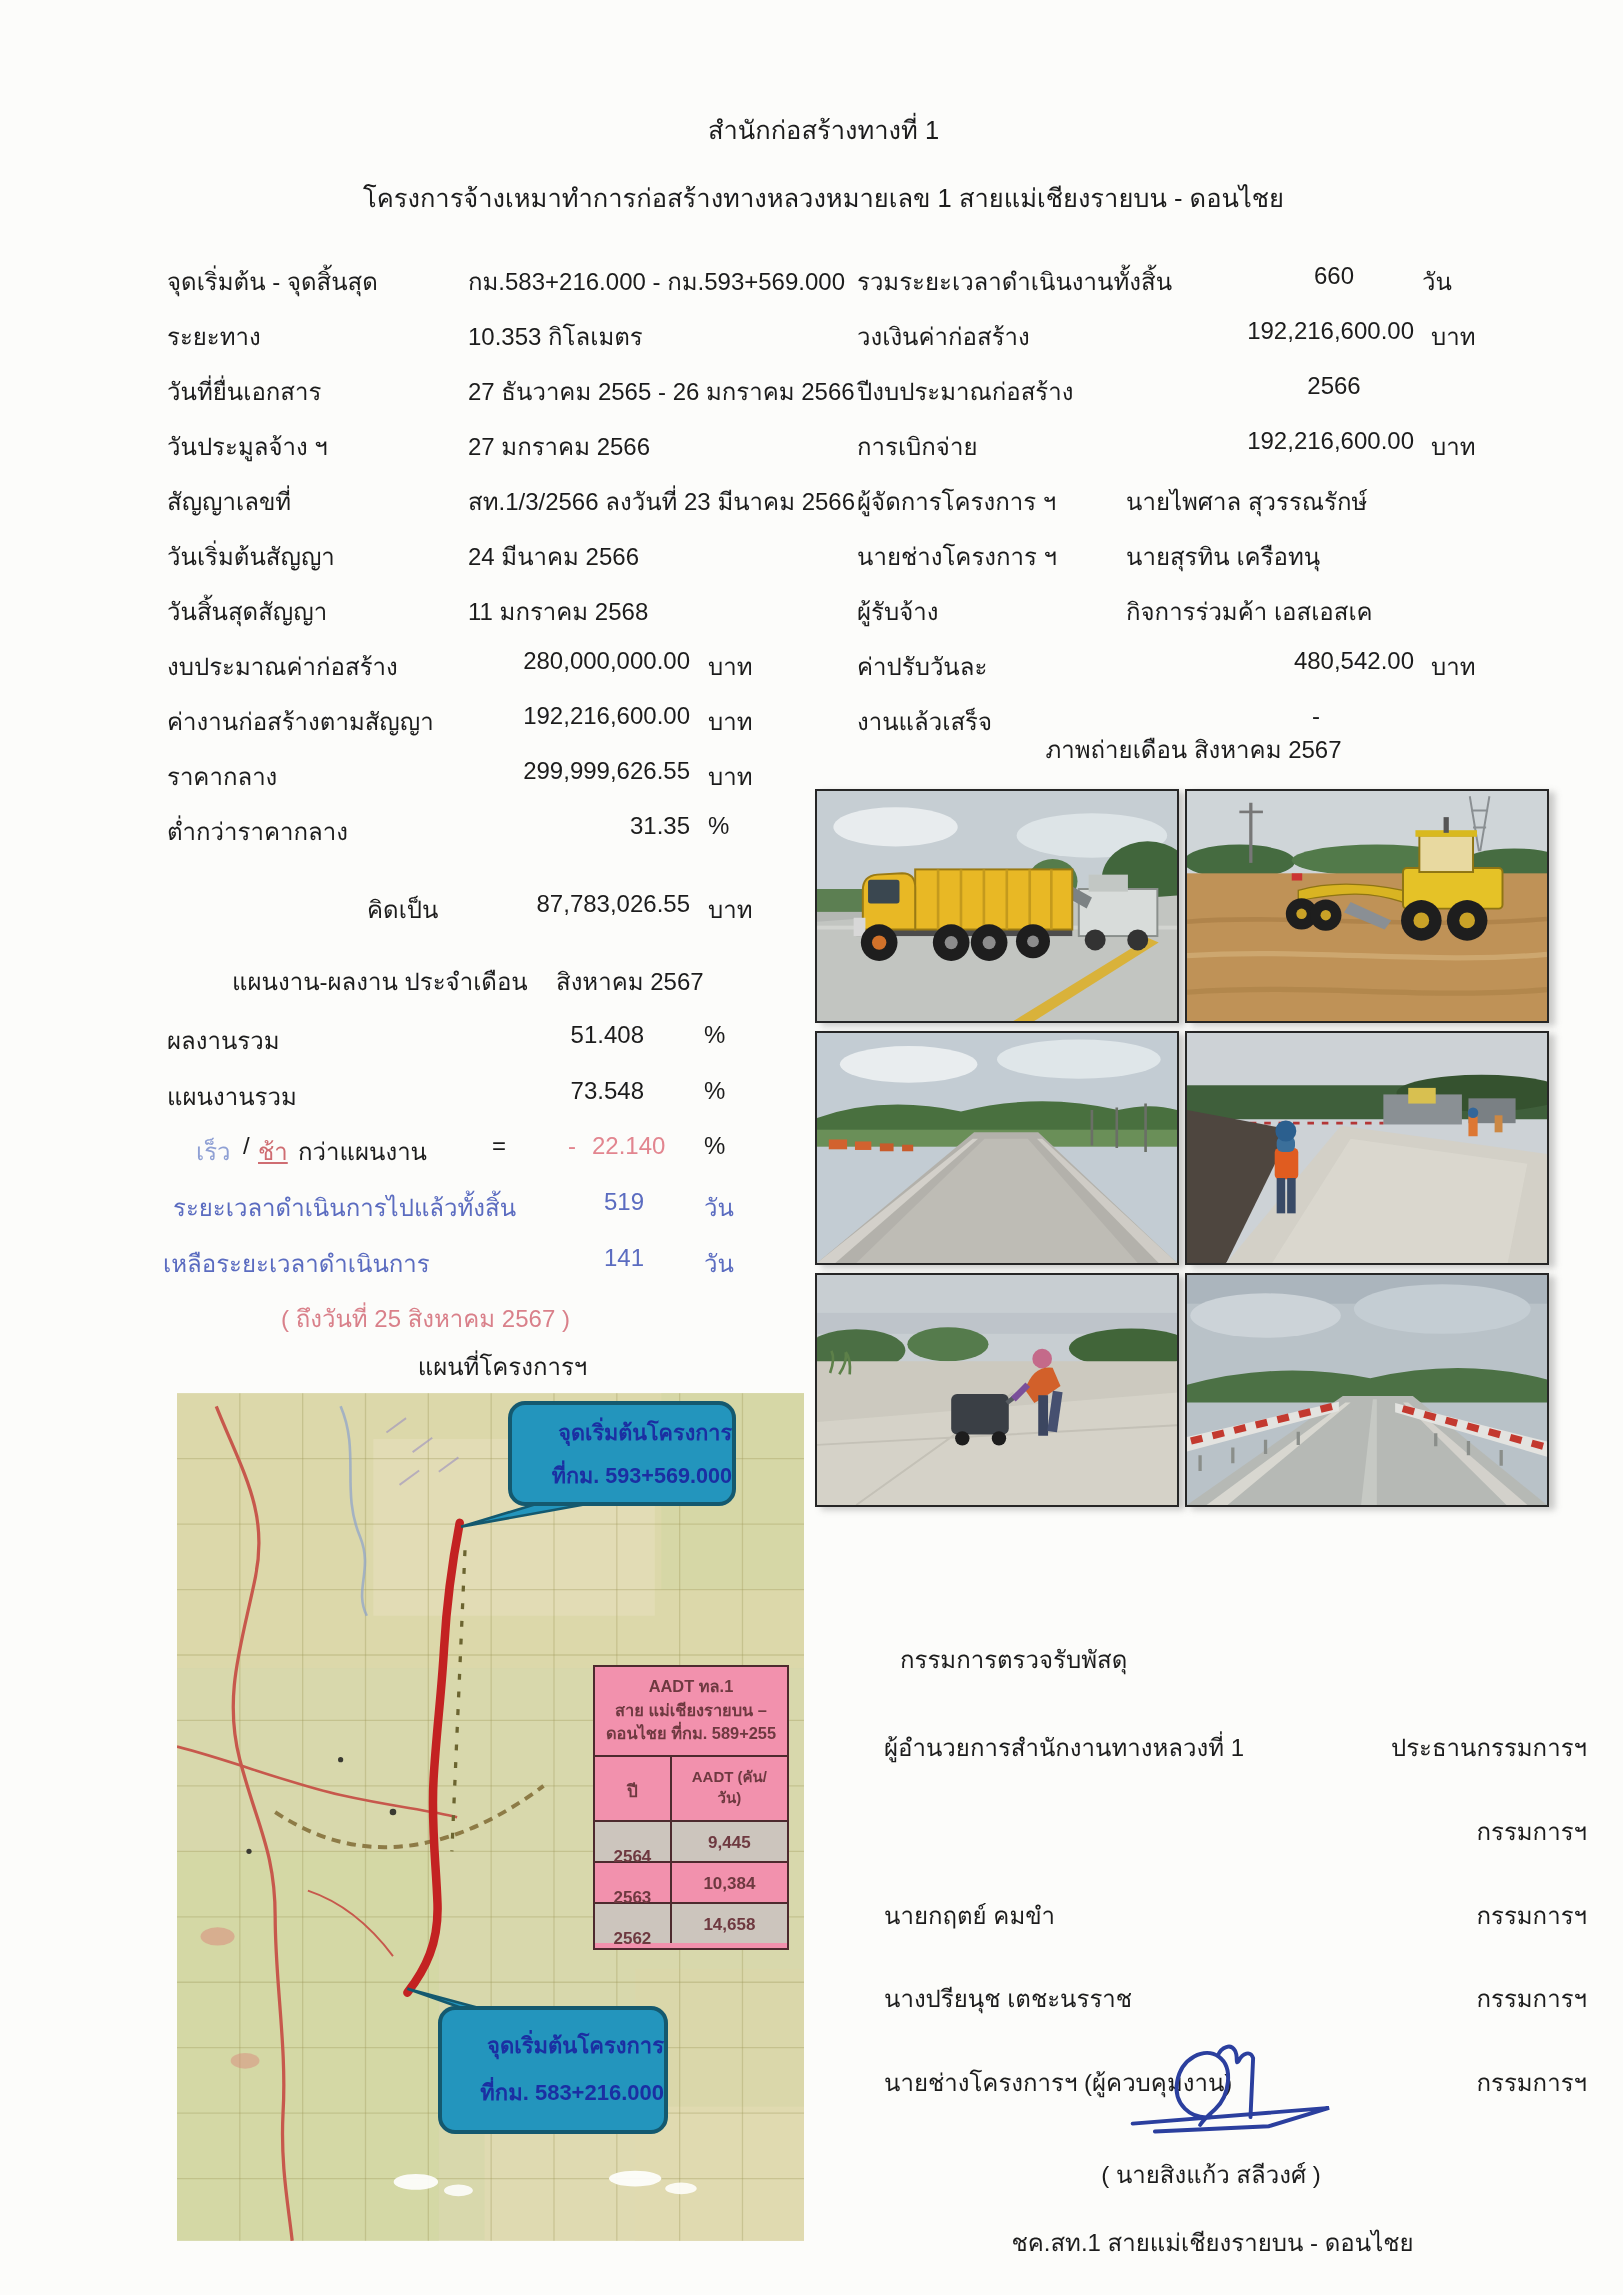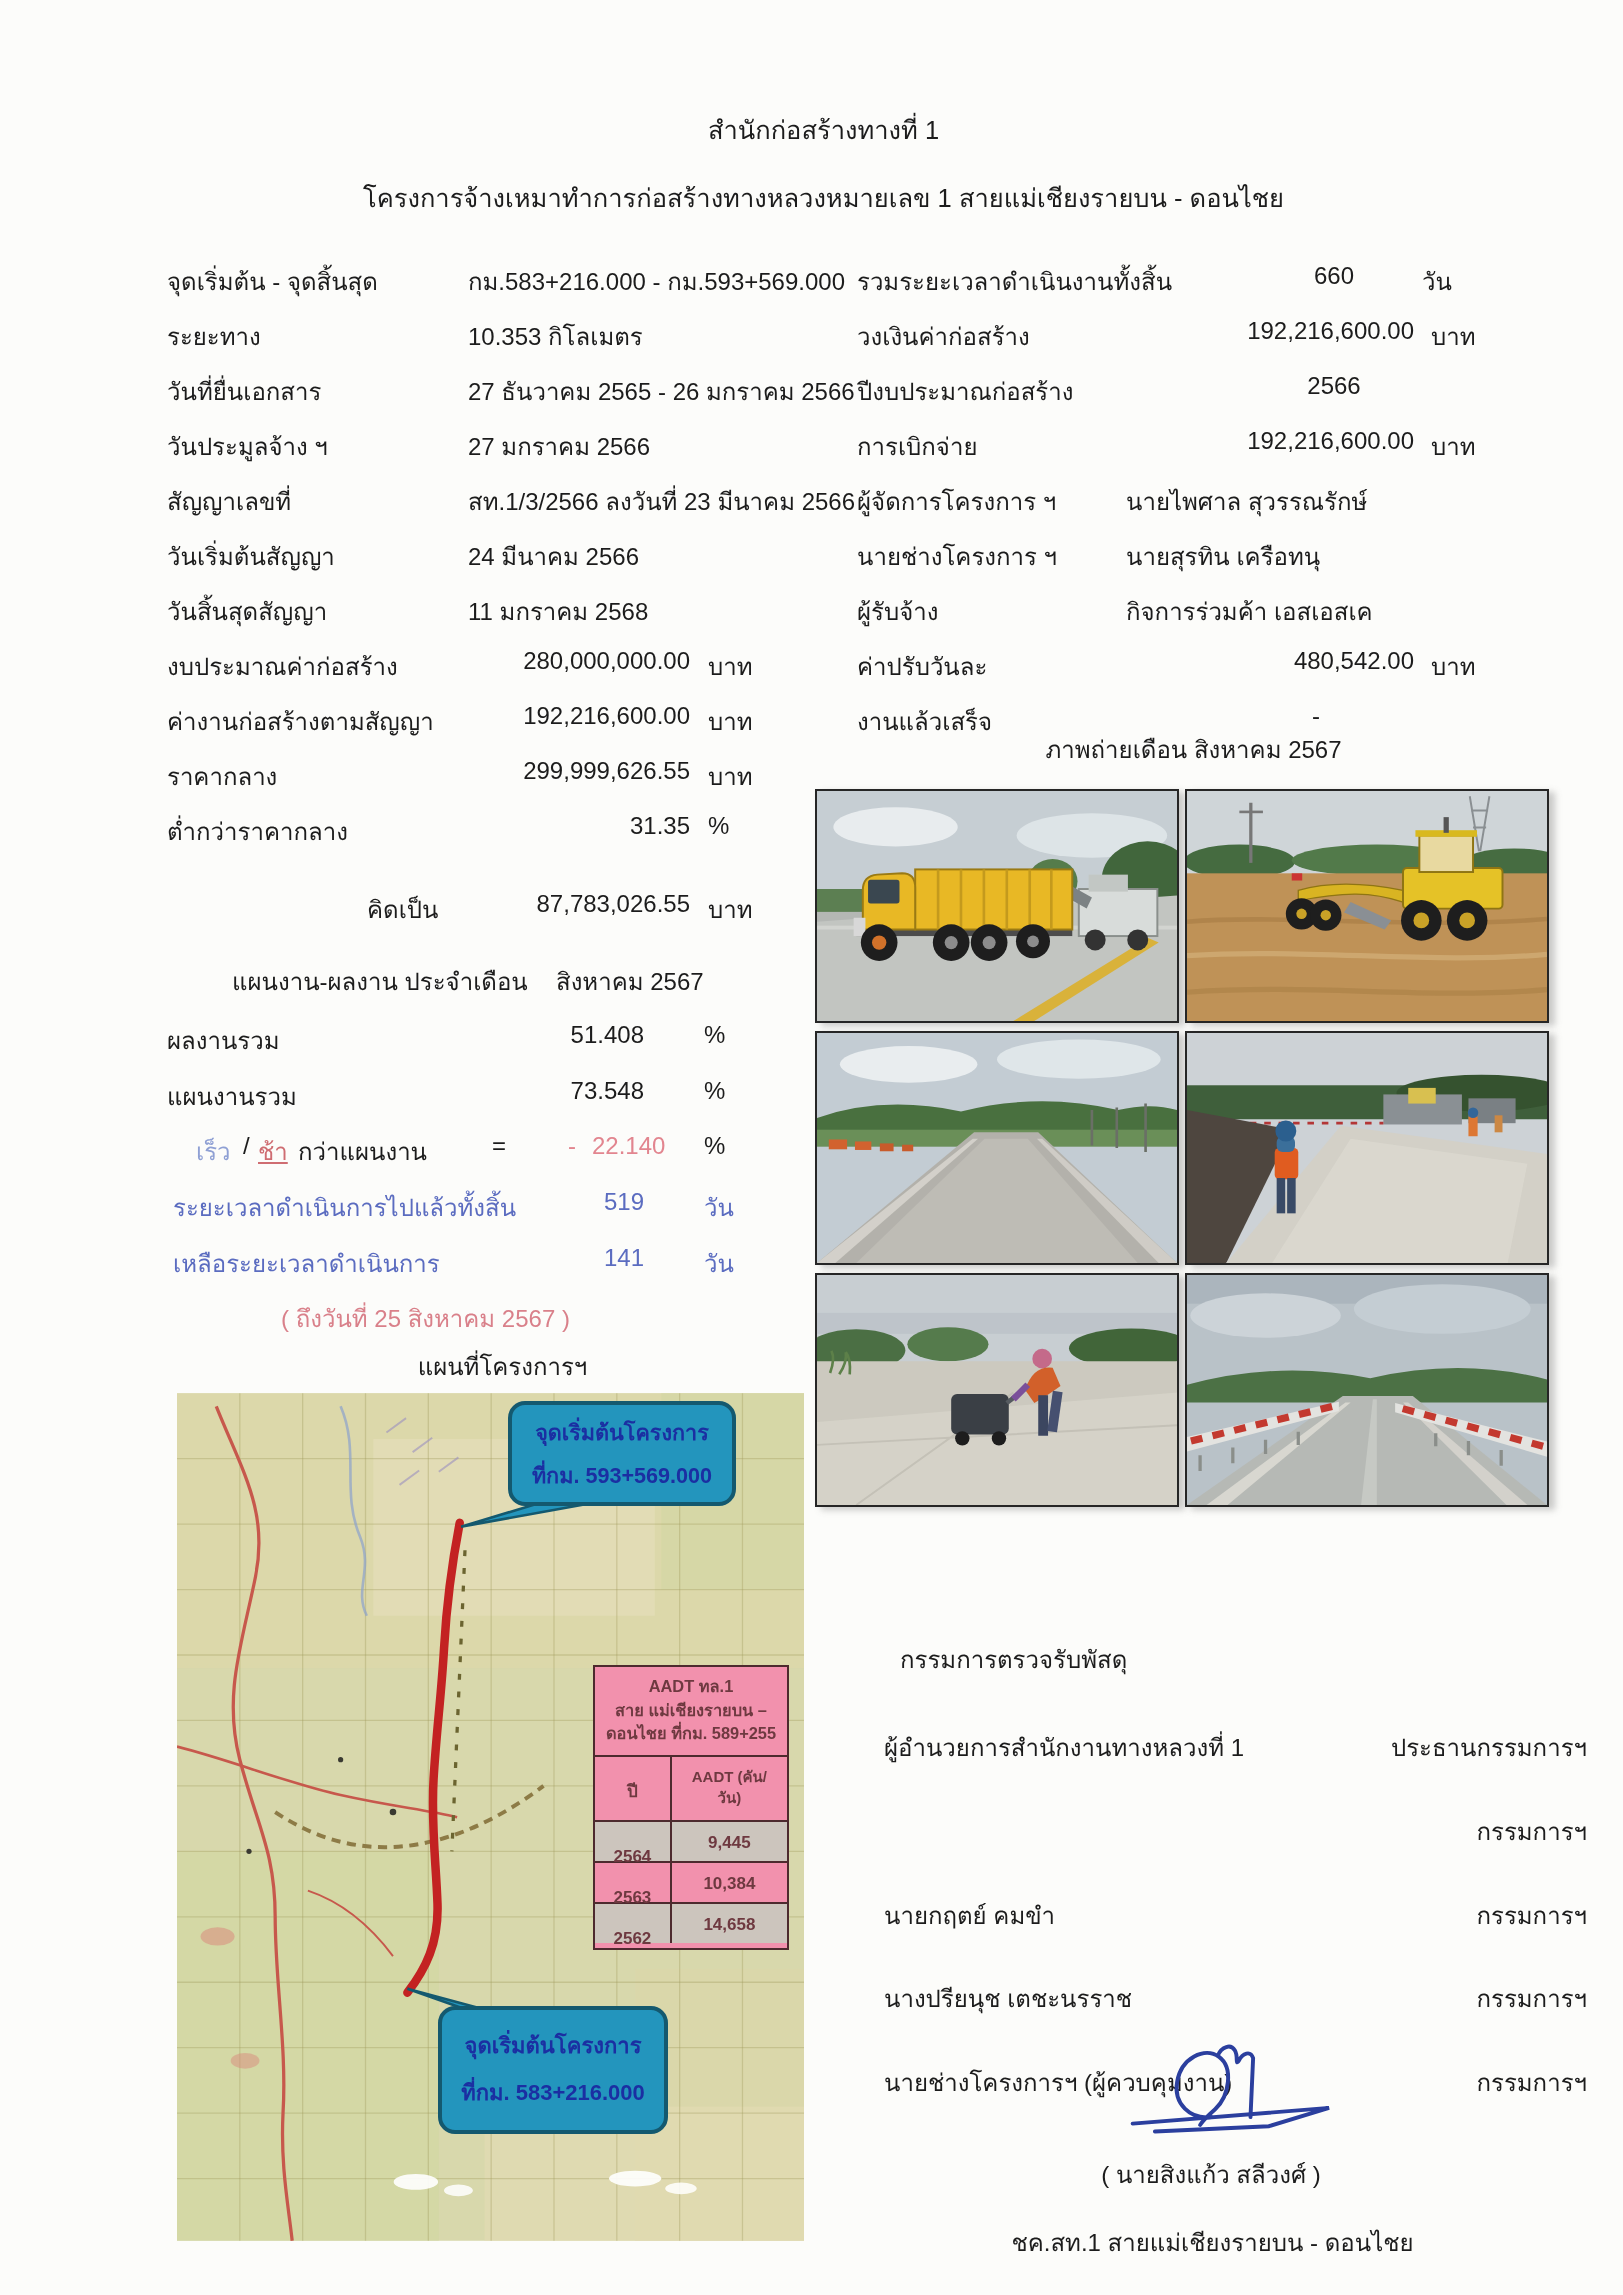--- a/index.html
+++ b/index.html
@@ -13,21 +13,21 @@
   .rednote{color:#d9808a;}
   .slow{color:#cf6d72;text-decoration:underline;}
   .fast{color:#8fa0d4;}
   .title{font-size:25.5px;}
   .photo{position:absolute;width:360px;height:230px;border:2.6px solid #262626;background:#cfd3d6;
          box-shadow:5.9px 3.3px 6.5px rgba(110,110,110,.35);}
   .photo svg{display:block;width:100%;height:100%;}
   #map-box{position:absolute;left:177px;top:1393px;width:627px;height:848px;}
   #map-box > svg{position:absolute;left:0;top:0;}
   .callout{position:absolute;background:#2395bd;border:4.6px solid #14596f;border-radius:17px;
-           color:#1b2fa2;font-weight:bold;text-align:center;font-size:21.6px;box-sizing:border-box;}
+           color:#1b2fa2;font-weight:bold;text-align:right;font-size:21.6px;box-sizing:border-box;}
   .callout .cl1{margin-top:10.5px;}
   .callout .cl2{margin-top:7.9px;}
   #aadt{position:absolute;left:416px;top:272px;width:196px;height:285px;box-sizing:border-box;
         border:2.6px solid #4d2a2e;background:#f291ad;color:#6e3940;font-weight:bold;text-align:center;}
   #aadt .t{font-size:16.4px;line-height:1.45;padding-top:7.9px;height:88px;box-sizing:border-box;}
   #aadt .hdr{display:flex;border-top:2.6px solid #4d2a2e;height:65px;box-sizing:border-box;}
   #aadt .hdr .c1{width:40%;border-right:2.6px solid #4d2a2e;box-sizing:border-box;font-size:17px;padding-top:19.6px;}
   #aadt .hdr .c2{width:60%;font-size:15px;line-height:1.4;padding-top:9.2px;box-sizing:border-box;}
   #aadt .r{display:flex;border-top:2.6px solid #4d2a2e;height:41px;box-sizing:border-box;font-size:17px;}
   #aadt .r .c1{width:40%;border-right:2.6px solid #4d2a2e;box-sizing:border-box;padding-top:25px;}
@@ -266,21 +266,21 @@
   <div class="abs" style="left:298px;top:1132px">กว่าแผนงาน</div>
   <div class="abs" style="left:492px;top:1132px">=</div>
   <div class="abs pink" style="left:568px;top:1132px">-</div>
   <div class="abs pink" style="left:592px;top:1132px">22.140</div>
   <div class="abs" style="left:704px;top:1132px">%</div>
 
   <div class="abs blue" style="left:173px;top:1188px">ระยะเวลาดำเนินการไปแล้วทั้งสิ้น</div>
   <div class="abs rt blue" style="left:520px;top:1188px;width:124px">519</div>
   <div class="abs blue" style="left:704px;top:1188px">วัน</div>
 
-  <div class="abs blue" style="left:173px;top:1244px">เหลือระยะเวลาดำเนินการ</div>
+  <div class="abs blue" style="left:163px;top:1244px">เหลือระยะเวลาดำเนินการ</div>
   <div class="abs rt blue" style="left:520px;top:1244px;width:124px">141</div>
   <div class="abs blue" style="left:704px;top:1244px">วัน</div>
 
   <div class="abs rednote" style="left:281px;top:1299px">( ถึงวันที่  25 สิงหาคม 2567 )</div>
 
   <div class="abs ct" style="left:177px;top:1347px;width:627px">แผนที่โครงการฯ</div>
 
   <div id="map-box">
     <svg width="627" height="848" viewBox="0 0 958 1295">
       <rect width="958" height="1295" fill="#d8d8ac"></rect>

